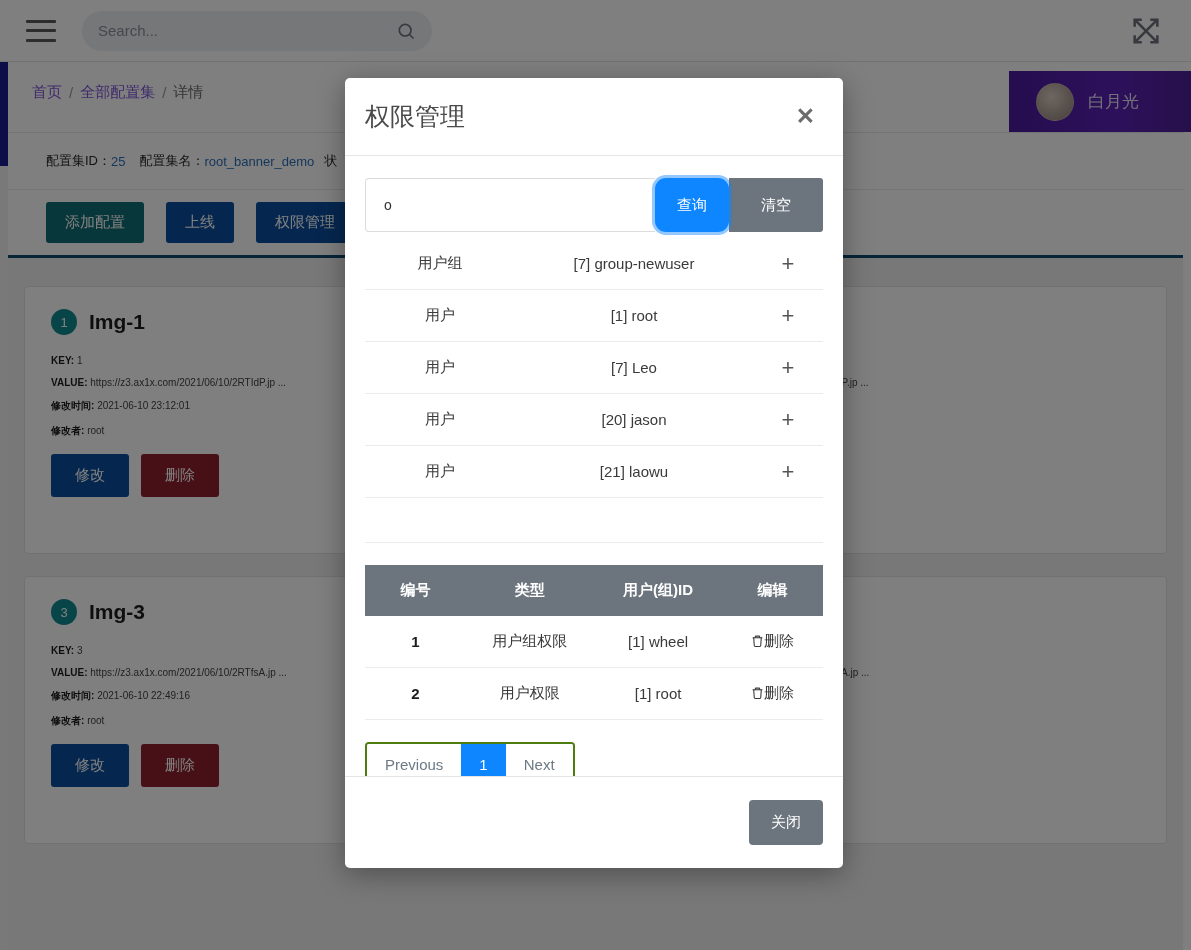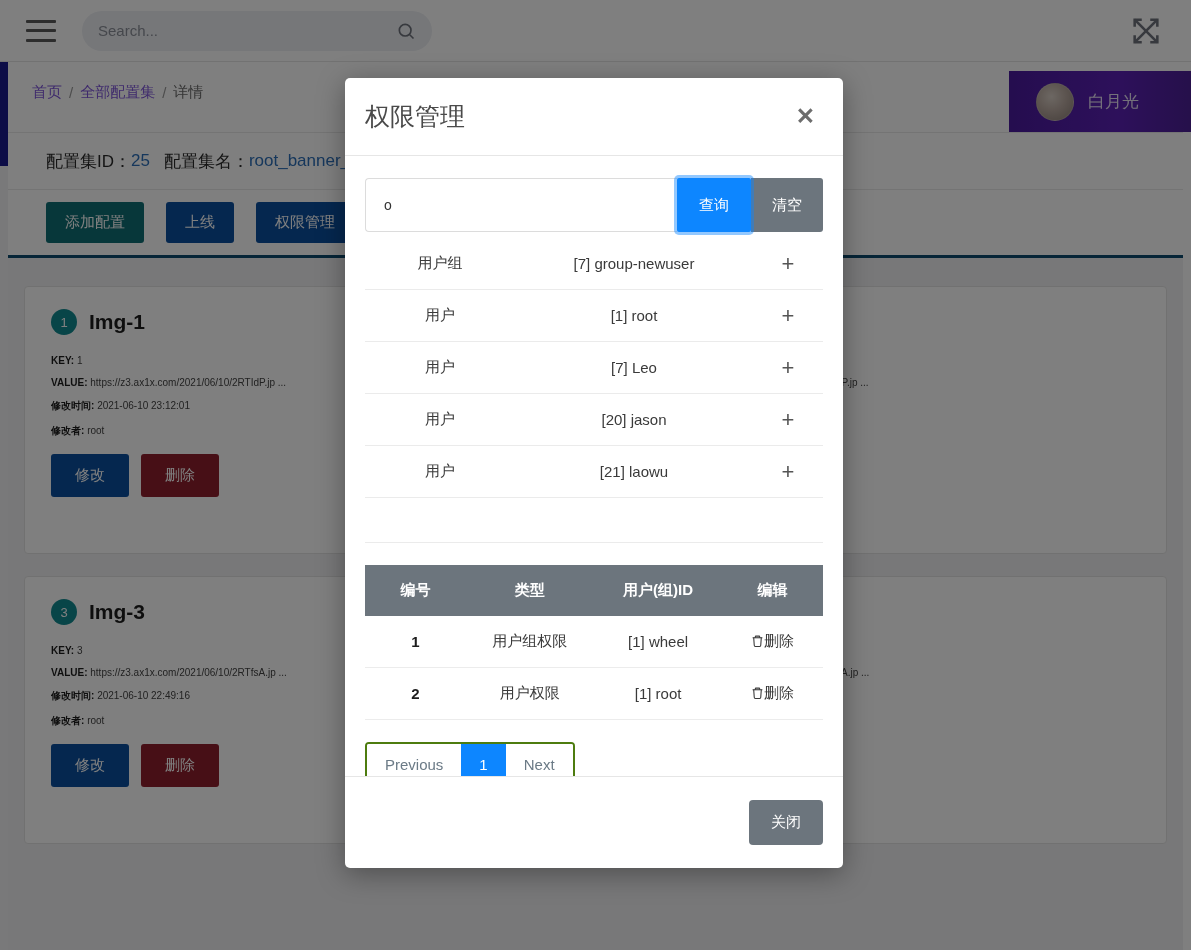--- a/index.html
+++ b/index.html
@@ -105,21 +105,21 @@
 
   .infobar {
     position: absolute;
     left: 8px; top: 132px;
     right: 8px; height: 58px;
     background: #ffffff;
     border-top: 1px solid #e8e8e8;
     border-bottom: 1px solid #e8e8e8;
     display: flex; align-items: center;
     padding-left: 38px;
-    font-size: 17px;
+    font-size: 13px;
     color: #2b2b2b;
   }
   .info-val { color: #2d6fb8; }
 
   .actionbar {
     position: absolute;
     left: 8px; top: 190px;
     right: 8px; height: 68px;
     background: #ffffff;
     border-bottom: 3px solid #0c4a6e;
@@ -231,28 +231,28 @@
     background: #fff;
   }
   .btn-query {
     background: #0d86ff;
     color: #fff; border: none;
     padding: 0 22px;
     font-size: 15px;
     cursor: pointer;
     font-family: inherit;
     box-shadow: 0 0 0 3px rgba(13,134,255,.45);
-    border-radius: 2px;
+    border-radius: 11px;
     position: relative;
     z-index: 2;
   }
   .btn-clear {
     background: #6c757d;
     color: #fff; border: none;
-    padding: 0 21px;
+    padding: 0 32px;
     font-size: 15px;
     cursor: pointer;
     font-family: inherit;
     border-radius: 0 3px 3px 0;
   }
 
   .result-list { margin-top: 6px; }
   .result-row {
     display: flex; align-items: center;
     height: 52px;

